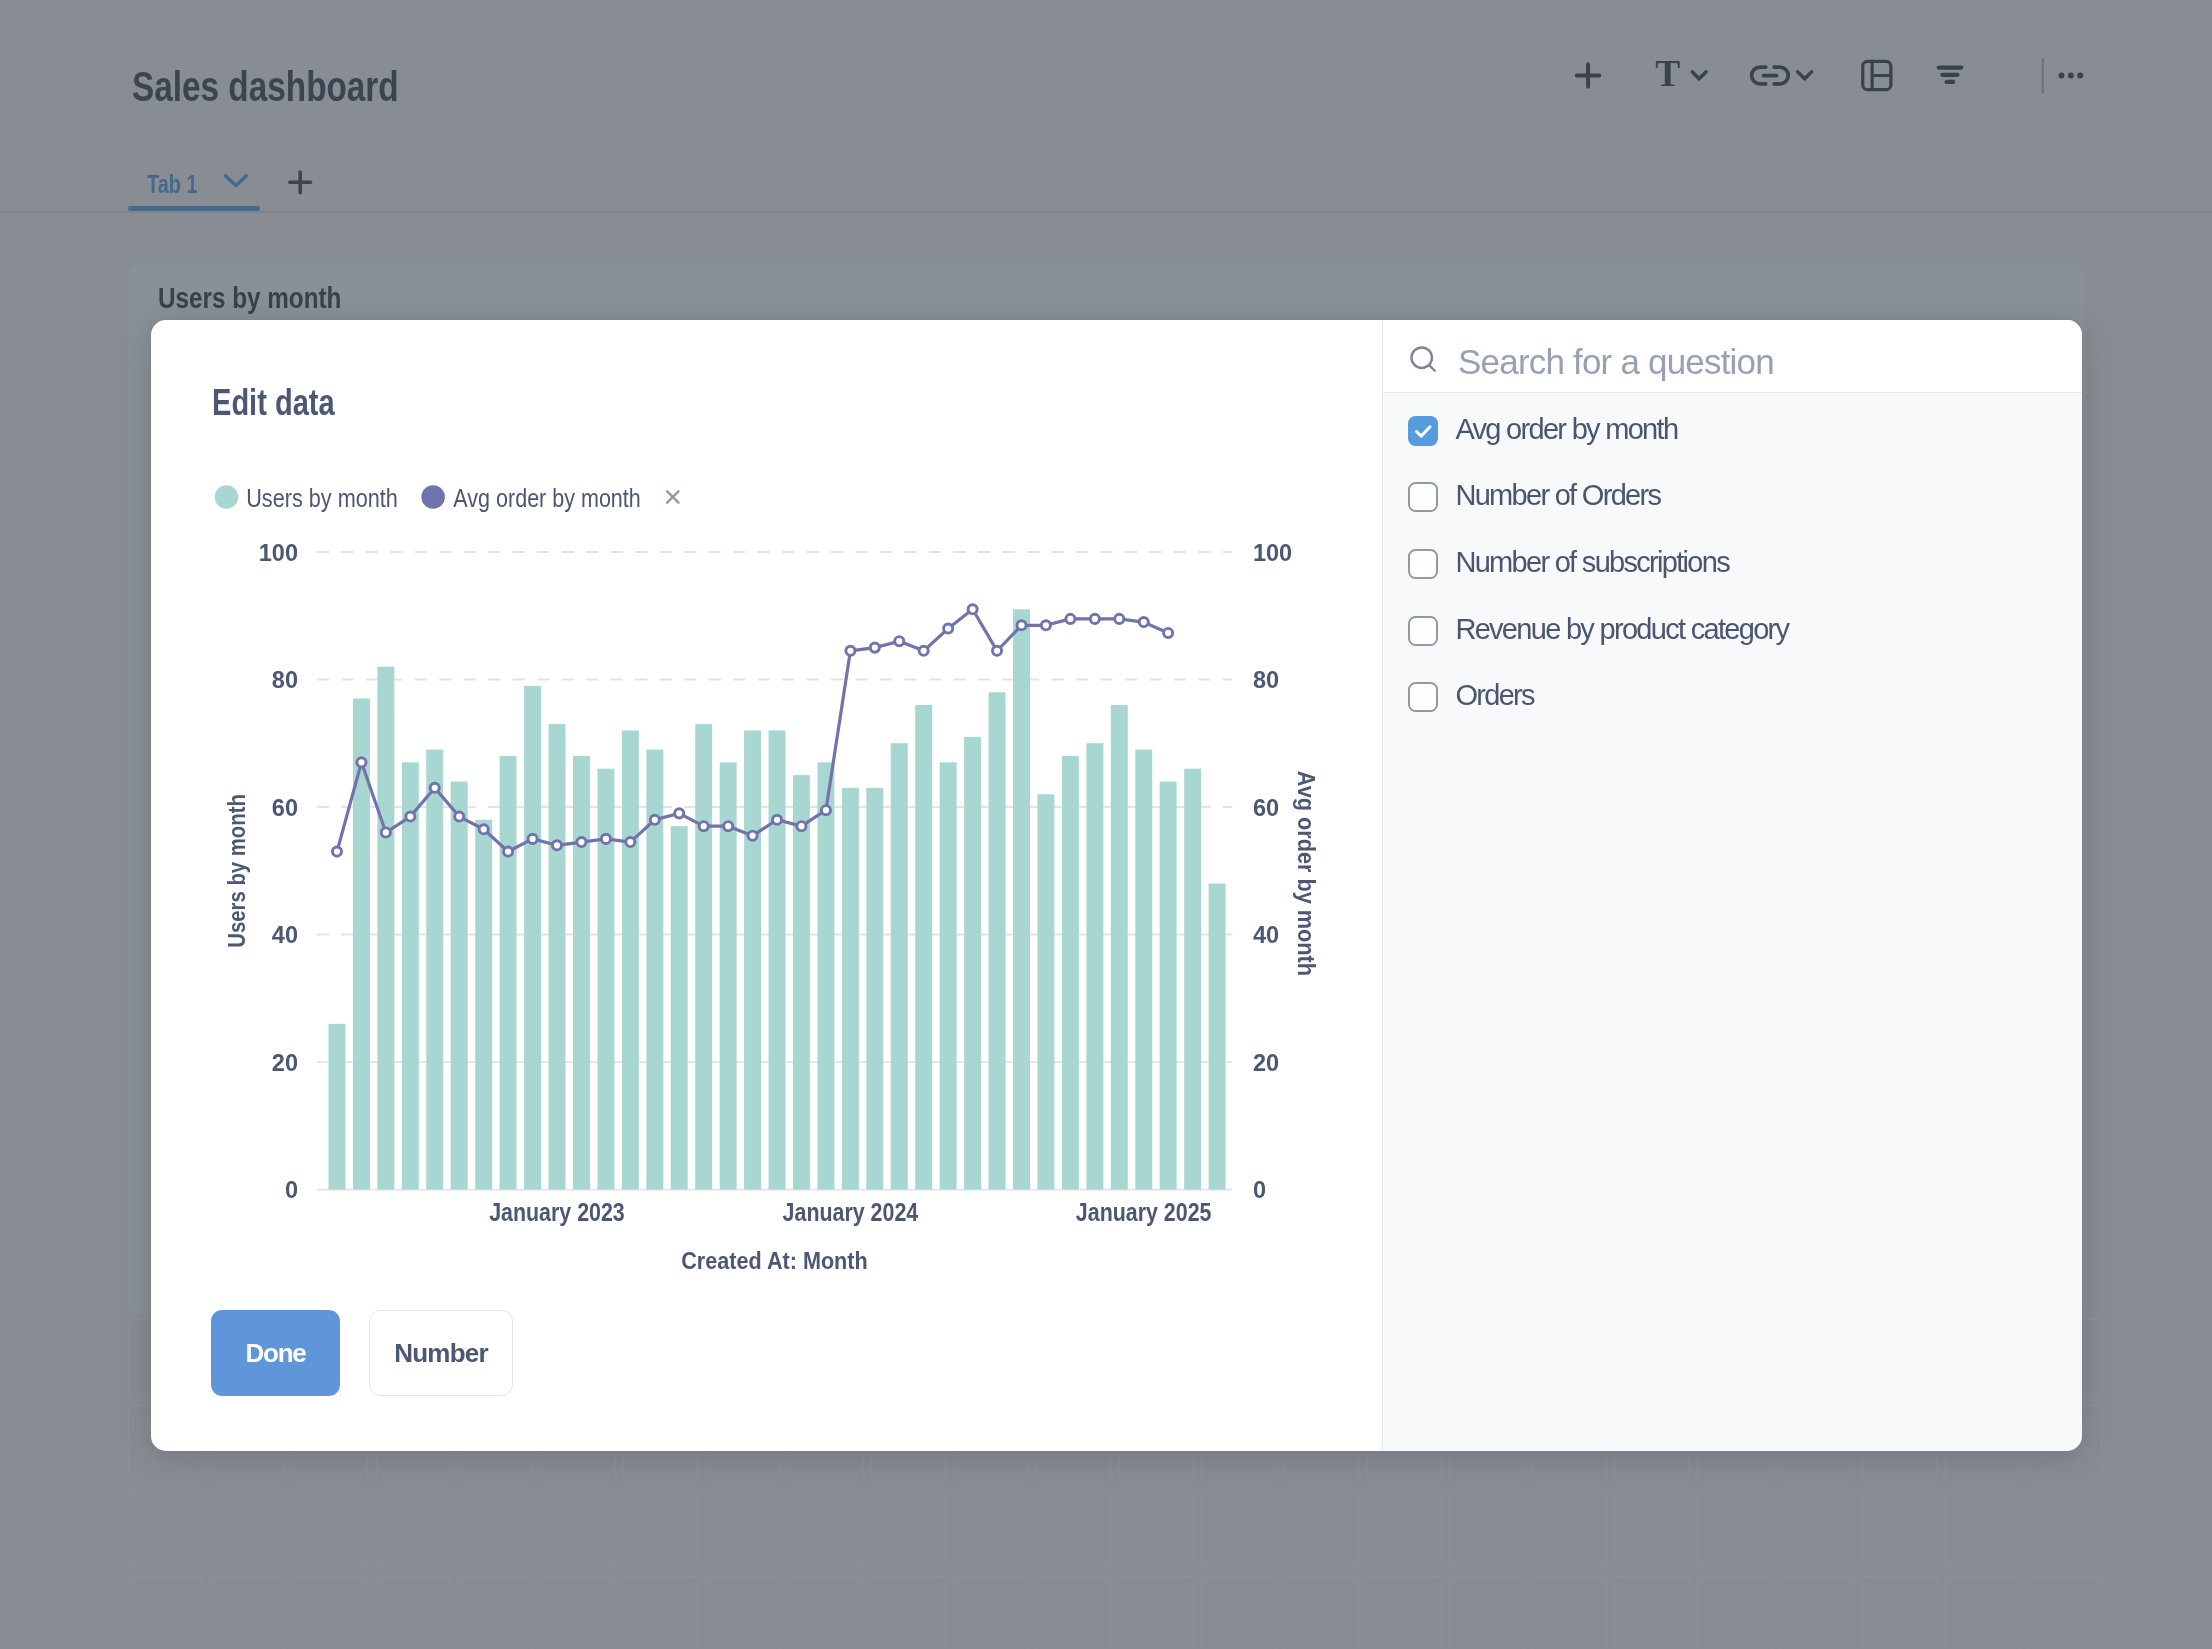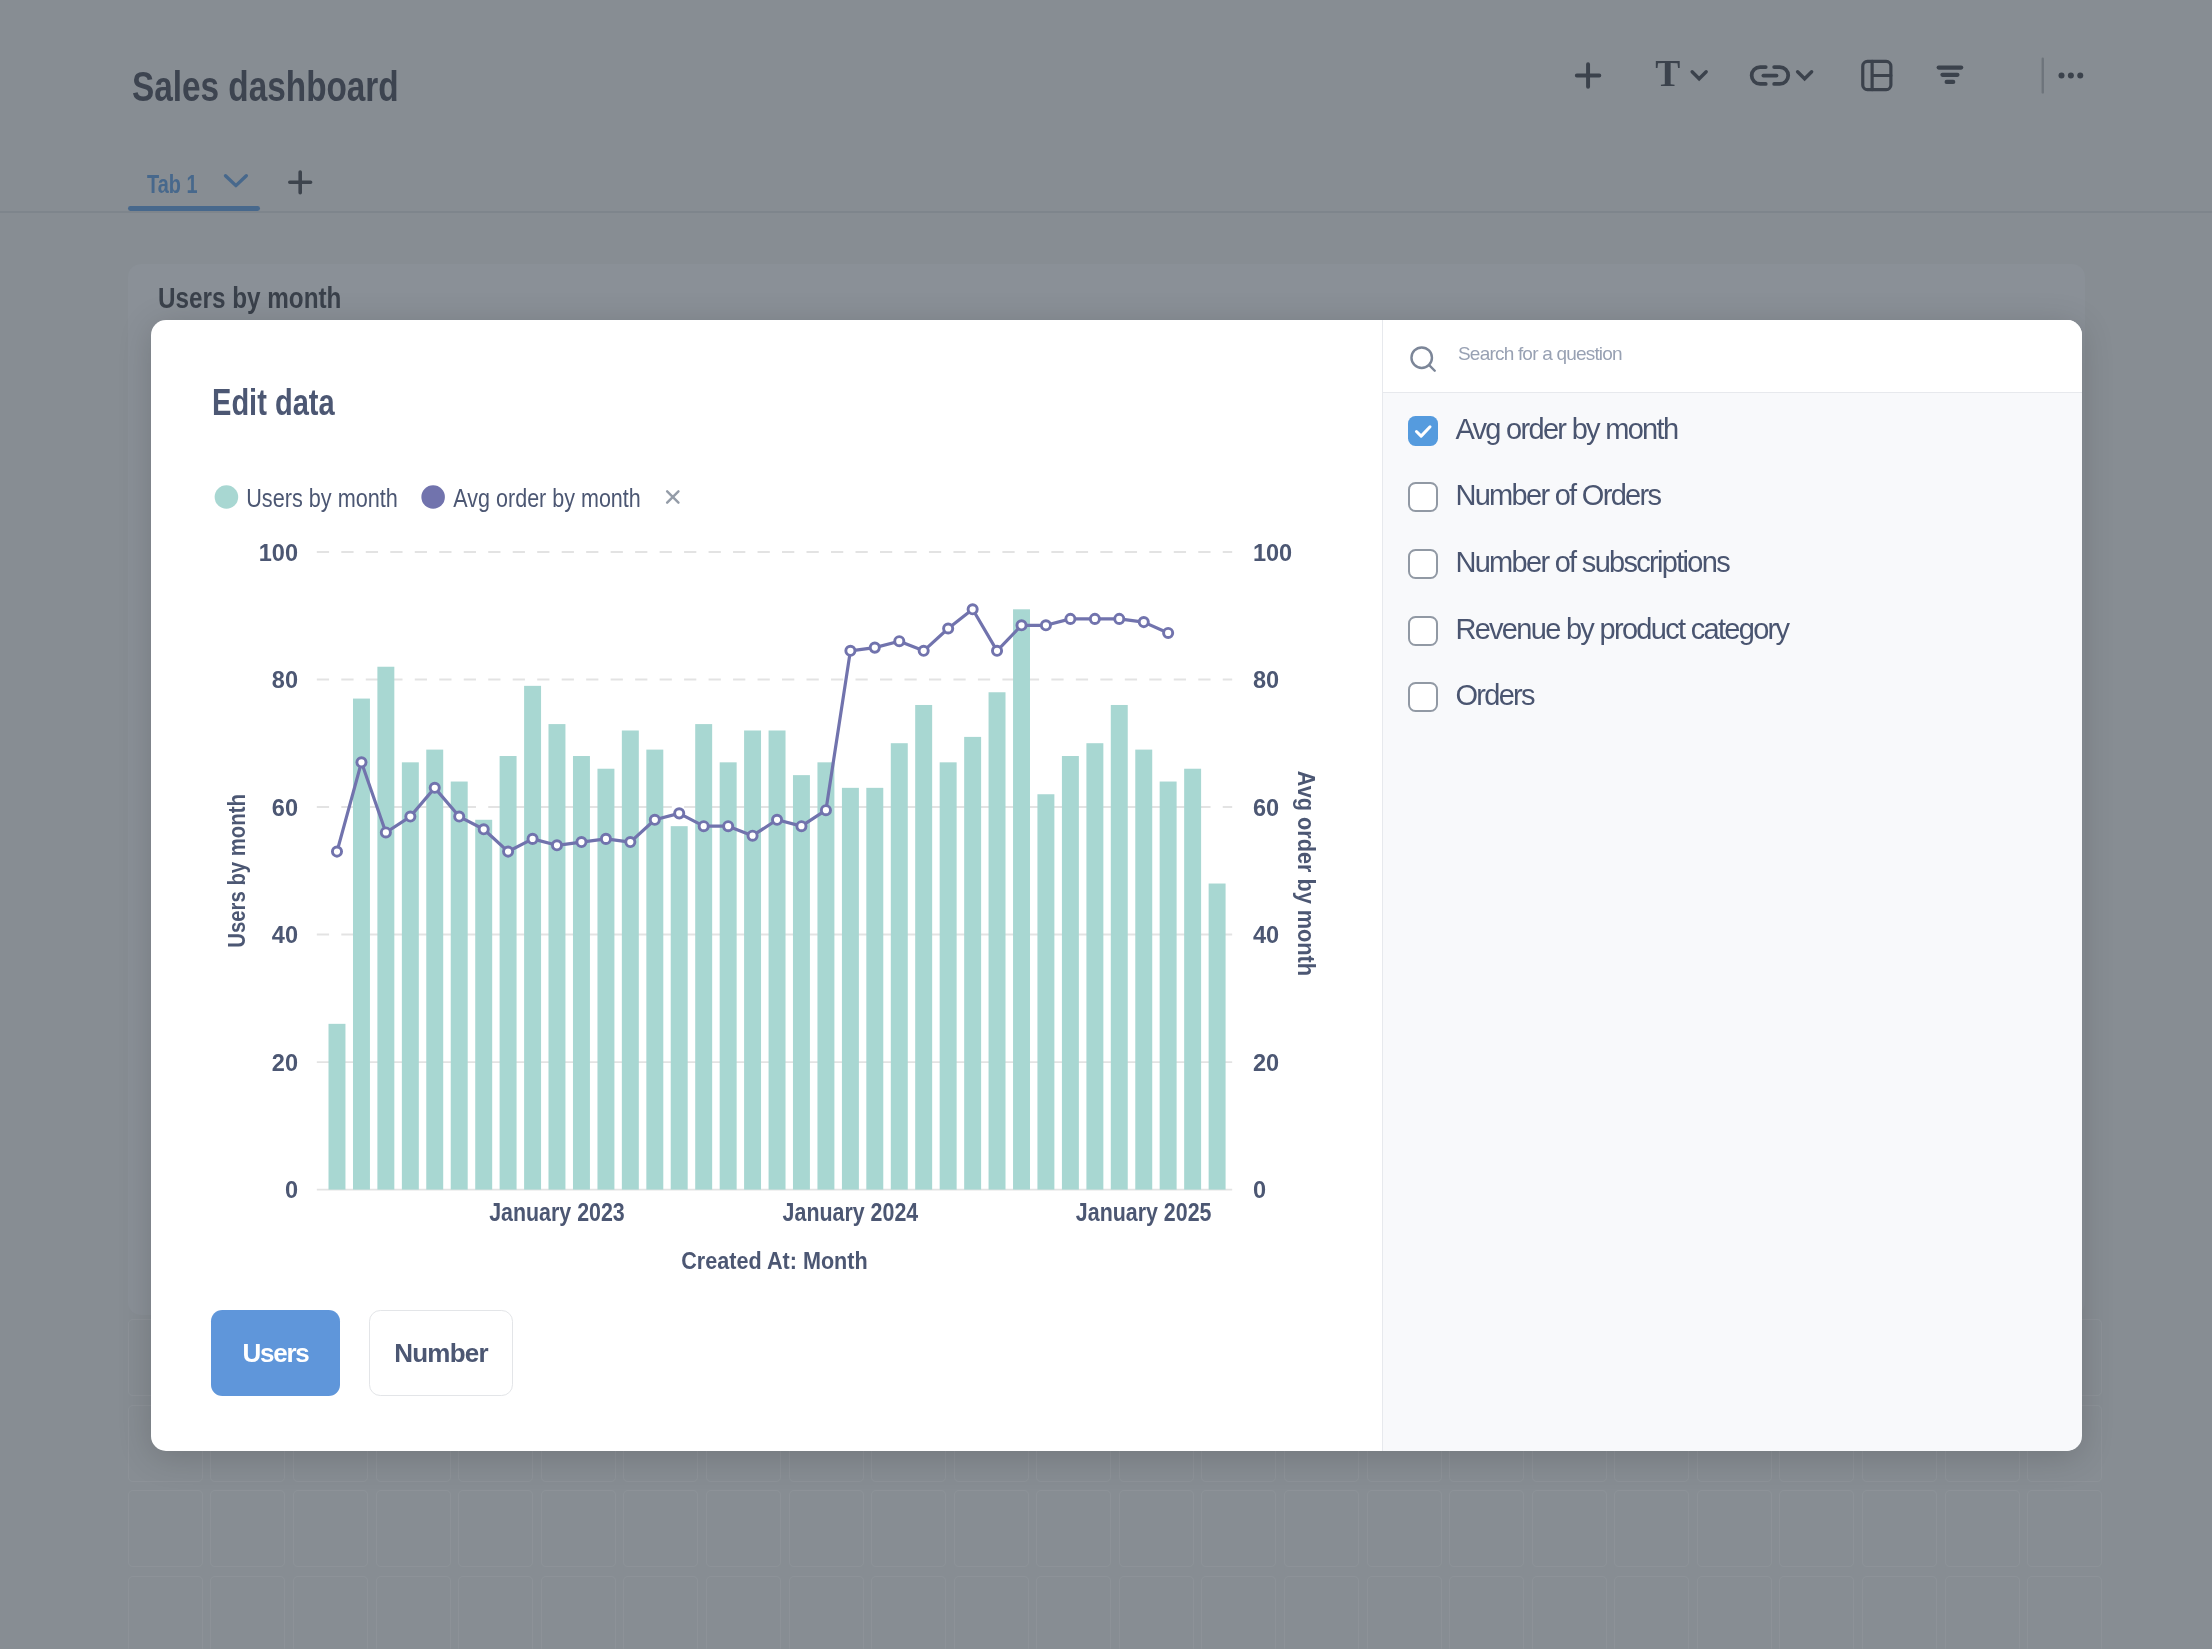--- a/index.html
+++ b/index.html
@@ -15,21 +15,21 @@
 #card-title{left:158px;top:284px;font-size:29px;font-weight:700;color:#3a414b;transform:scaleX(0.837);}
 .gridcell{position:absolute;border:1.9px solid rgba(255,255,255,0.05);border-radius:4.7px;}
 
 #modal{left:151px;top:320px;width:1930px;height:1131px;background:#fff;border-radius:15px;
   box-shadow:0 5.6px 34px rgba(0,0,0,0.16);}
 #edit-title{left:61px;top:65px;font-size:36px;font-weight:700;color:#4c5773;transform:scaleX(0.807);}
 
 #panel{left:1231px;top:0;width:700px;height:1131px;background:#f8f9fb;
   border-left:0.9px solid #e7e9ed;border-radius:0 15px 15px 0;box-sizing:border-box;}
 #search{left:0;top:0;width:100%;height:72px;background:#fff;border-bottom:0.9px solid #e7e9ed;border-radius:0 15px 0 0;}
-#search-ph{left:75px;top:23.6px;font-size:19px;letter-spacing:-0.8px;color:#98a1b3;}
+#search-ph{left:75px;top:23.6px;font-size:35px;letter-spacing:-0.8px;color:#98a1b3;}
 .item{position:absolute;left:25.4px;height:30px;}
 .cb{position:absolute;left:0;top:0;width:30px;height:30px;border-radius:7.5px;box-sizing:border-box;}
 .cb.off{background:#fff;border:2.8px solid #9199a4;}
 .cb.on{background:#559bde;}
 .ilabel{position:absolute;left:47px;top:-0.9px;font-size:29px;letter-spacing:-1.7px;color:#4a5570;white-space:nowrap;line-height:1;}
 
 .btn{position:absolute;top:990px;height:86px;border-radius:11.3px;font-weight:700;
   display:flex;align-items:center;justify-content:center;box-sizing:border-box;}
 #btn-done{left:60px;width:129px;background:#5f96da;color:#fff;font-size:26px;letter-spacing:-1.3px;}
 #btn-cancel{left:218px;width:144px;background:#fff;color:#4c5773;border:1.9px solid #e3e5e8;font-size:26px;letter-spacing:-0.8px;}
@@ -321,16 +321,16 @@
       </div>
   <div class="item" style="top:296px">
         <div class="cb off"></div>
         <div class="ilabel">Revenue by product category</div>
       </div>
   <div class="item" style="top:362px">
         <div class="cb off"></div>
         <div class="ilabel">Orders</div>
       </div>
  </div>
- <div class="btn" id="btn-done">Users</div>
+ <div class="btn" id="btn-done">Done</div>
  <div class="btn" id="btn-cancel">Number</div>
 </div>
 
 
 </body></html>

